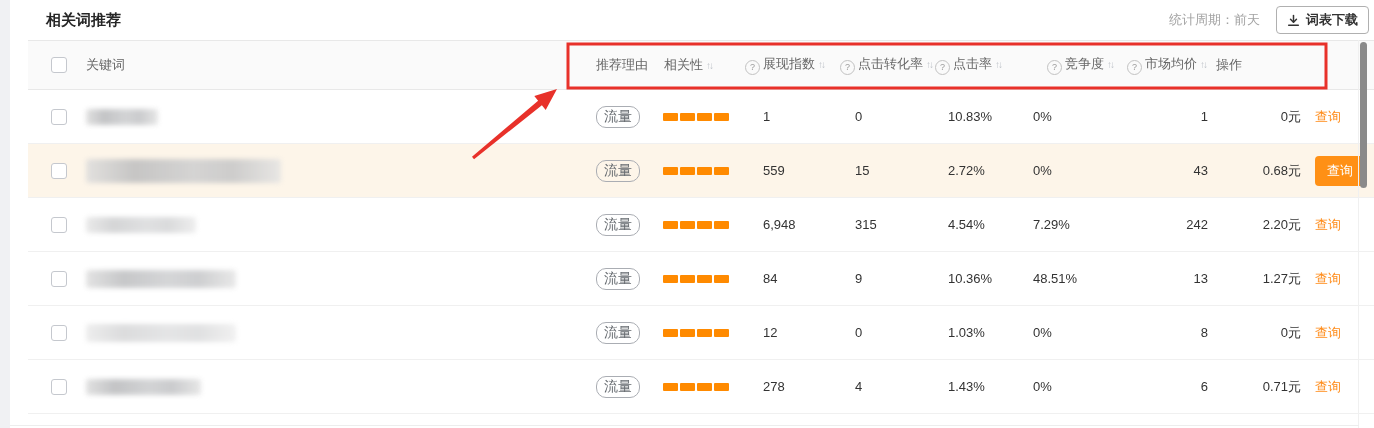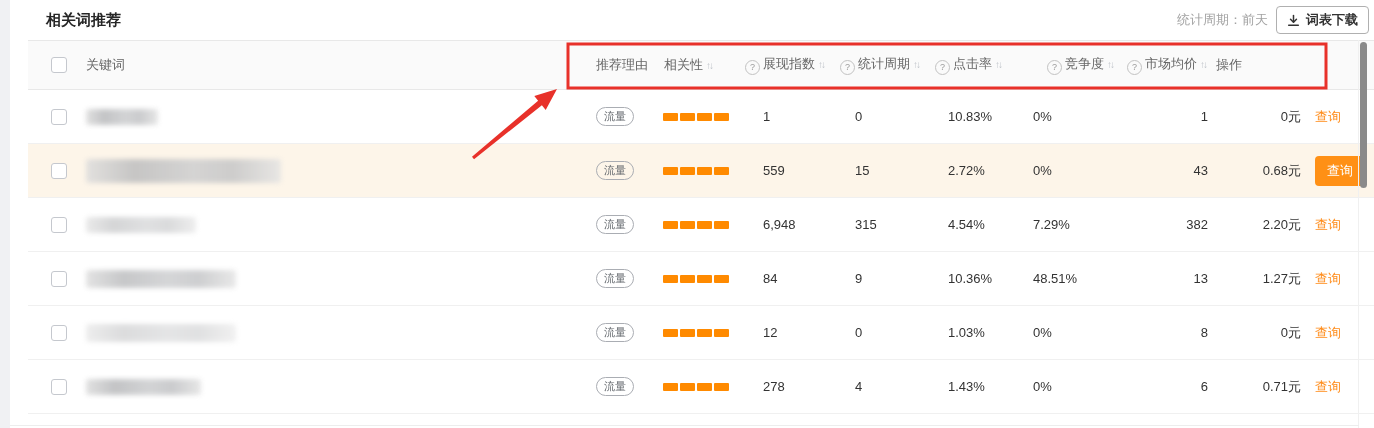--- a/index.html
+++ b/index.html
@@ -9,21 +9,21 @@
     -webkit-font-smoothing:antialiased;
   }
   .page-left-strip{position:absolute;left:0;top:0;width:10px;height:428px;background:#f0f1f3;}
   .panel{position:absolute;left:28px;top:0;width:1349px;background:#fff;}
   .panel-right-line{position:absolute;left:1358px;top:40px;width:1px;height:388px;background:#f0f0f0;}
 
   
   .panel-head{display:flex;align-items:center;height:40px;padding:0 8px 0 18px;}
   .page-title{font-size:15px;font-weight:bold;color:#262626;}
   .head-spacer{flex:1;}
-  .stats-period{font-size:13px;color:#a3a3a3;margin-right:8px;}
+  .stats-period{font-size:13px;color:#a3a3a3;margin-right:16px;}
   .download-btn{
     display:inline-flex;align-items:center;gap:6px;height:28px;padding:0 10px;
     background:#fff;border:1px solid #b0b0b0;border-radius:4px;cursor:pointer;
     font-size:13px;font-weight:600;color:#333;font-family:inherit;
   }
   .download-btn svg{display:block;}
 
   
   .table{border-top:1px solid #e8e8e8;}
   .tr{display:flex;align-items:center;}
@@ -56,21 +56,21 @@
   }
   .help{
     display:inline-flex;align-items:center;justify-content:center;
     width:13px;height:13px;border:1px solid #c2c2c2;border-radius:50%;
     font-size:9px;color:#9a9a9a;margin-right:3px;vertical-align:-2px;cursor:pointer;
   }
   .sort{font-size:10px;color:#bfc3c9;letter-spacing:-2px;margin-left:3px;cursor:pointer;}
 
   .badge{
     display:inline-block;border:1px solid #aaadb3;border-radius:10px;
-    padding:1px 7px;font-size:11px;color:#64696e;background:transparent;
+    padding:1px 7px;font-size:14px;color:#64696e;background:transparent;
   }
   .bars{display:inline-flex;align-items:center;}
   .bars i{display:inline-block;width:15px;height:8px;background:#ff8a00;margin-right:2px;border-radius:1px;}
 
   .query-link{color:#ff8c1a;font-size:13px;cursor:pointer;text-decoration:none;}
   .query-btn{
     display:inline-block;width:50px;height:30px;line-height:30px;text-align:center;
     background:#ff9015;color:#fff;font-size:13px;border:none;border-radius:4px;
     cursor:pointer;font-family:inherit;padding:0;
   }
@@ -127,21 +127,21 @@
       <div class="c-reason">
         <span>推荐理由</span>
       </div>
       <div class="c-rel">
         <span>相关性</span><span class="sort">↑↓</span>
       </div>
       <div class="c-show">
         <span class="help">?</span><span>展现指数</span><span class="sort">↑↓</span>
       </div>
       <div class="c-click">
-        <span class="help">?</span><span>统计周期</span><span class="sort">↑↓</span>
+        <span class="help">?</span><span>点击转化率</span><span class="sort">↑↓</span>
       </div>
       <div class="c-ctr">
         <span class="help">?</span><span>点击率</span><span class="sort">↑↓</span>
       </div>
       <div class="c-comp">
         <span class="help">?</span><span>竞争度</span><span class="sort">↑↓</span>
       </div>
       <div class="c-price">
         <span class="help">?</span><span>市场均价</span><span class="sort">↑↓</span>
       </div>
@@ -207,21 +207,21 @@
       <div class="c-rel"><span class="bars">
             <i></i>
             <i></i>
             <i></i>
             <i></i>
           </span></div>
       <div class="c-show">6,948</div>
       <div class="c-click">315</div>
       <div class="c-ctr">4.54%</div>
       <div class="c-cvr">7.29%</div>
-      <div class="c-comp">382</div>
+      <div class="c-comp">242</div>
       <div class="c-price">2.20元</div>
       <div class="c-action"><a class="query-link">查询</a></div>
     </div>
 
     <div class="tr row">
       <div class="c-check">
           <input type="checkbox" style="">
         </div>
       <div class="c-keyword">
           <div class="blob b4"></div>

